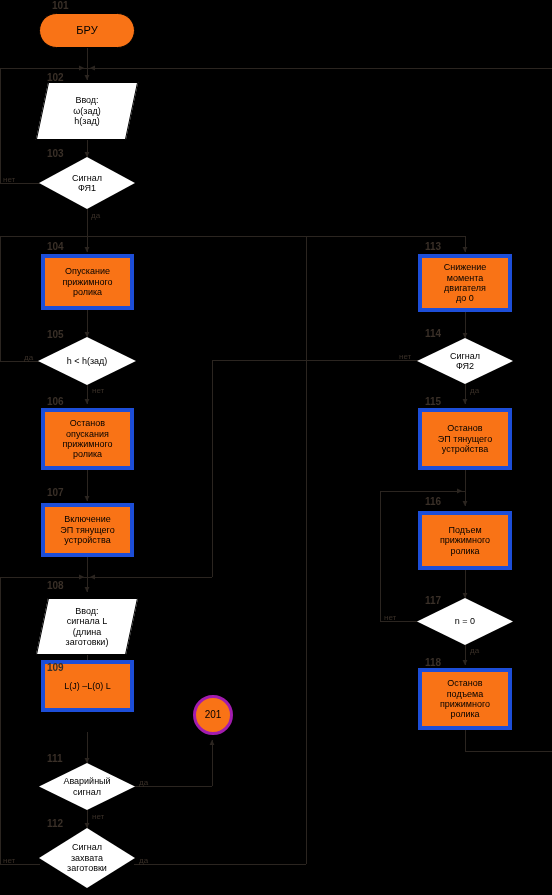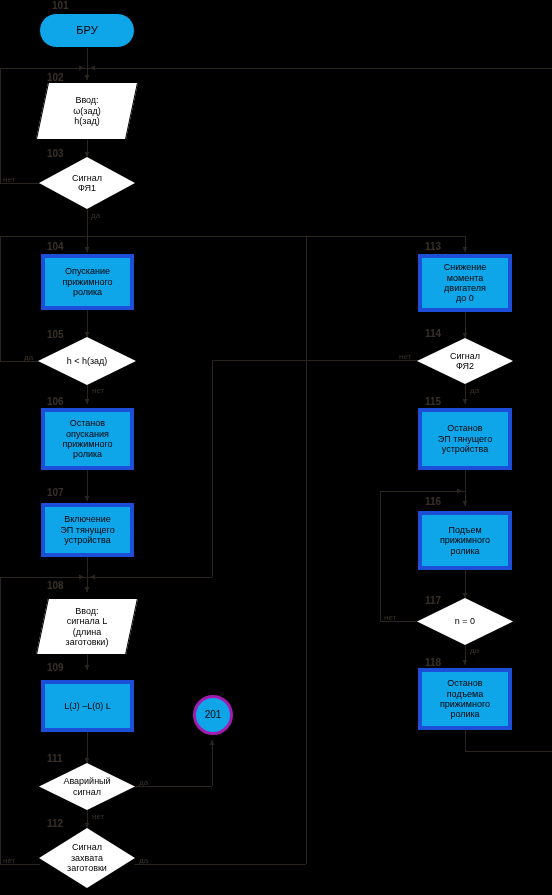--- a/index.html
+++ b/index.html
@@ -18,21 +18,21 @@
   }
   svg#wires {
     position: absolute;
     left: 0;
     top: 0;
     width: 552px;
     height: 895px;
   }
   .node {
     position: absolute;
-    background: #0ea5e9;
+    background: #f97316;
     color: #000000;
     display: flex;
     align-items: center;
     justify-content: center;
     text-align: center;
     box-sizing: border-box;
     z-index: 4;
   }
   .node .txt {
     display: block;
@@ -241,21 +241,21 @@
   <div class="step-num" style="left:47px; top:580px;">108</div>
   <div class="node io" style="left:42px; top:598px; width:90px; height:57px;">
     <span class="shape"></span>
     <span class="txt">Ввод:
 сигнала L
 (длина
 заготовки)</span>
   </div>
 
   <div class="step-num" style="left:47px; top:662px;">109</div>
-  <div class="node proc" style="left:41px; top:680px; width:93px; height:52px;">
+  <div class="node proc" style="left:41px; top:660px; width:93px; height:52px;">
     <span class="txt">L(J) –L(0)   L</span>
   </div>
 
   <div class="node connector" style="left:193px; top:695px; width:40px; height:40px;">
     <span class="txt">201</span>
   </div>
 
   <div class="step-num" style="left:47px; top:753px;">111</div>
   <div class="node dec" style="left:39px; top:763px; width:96px; height:47px;">
     <span class="shape"></span>

